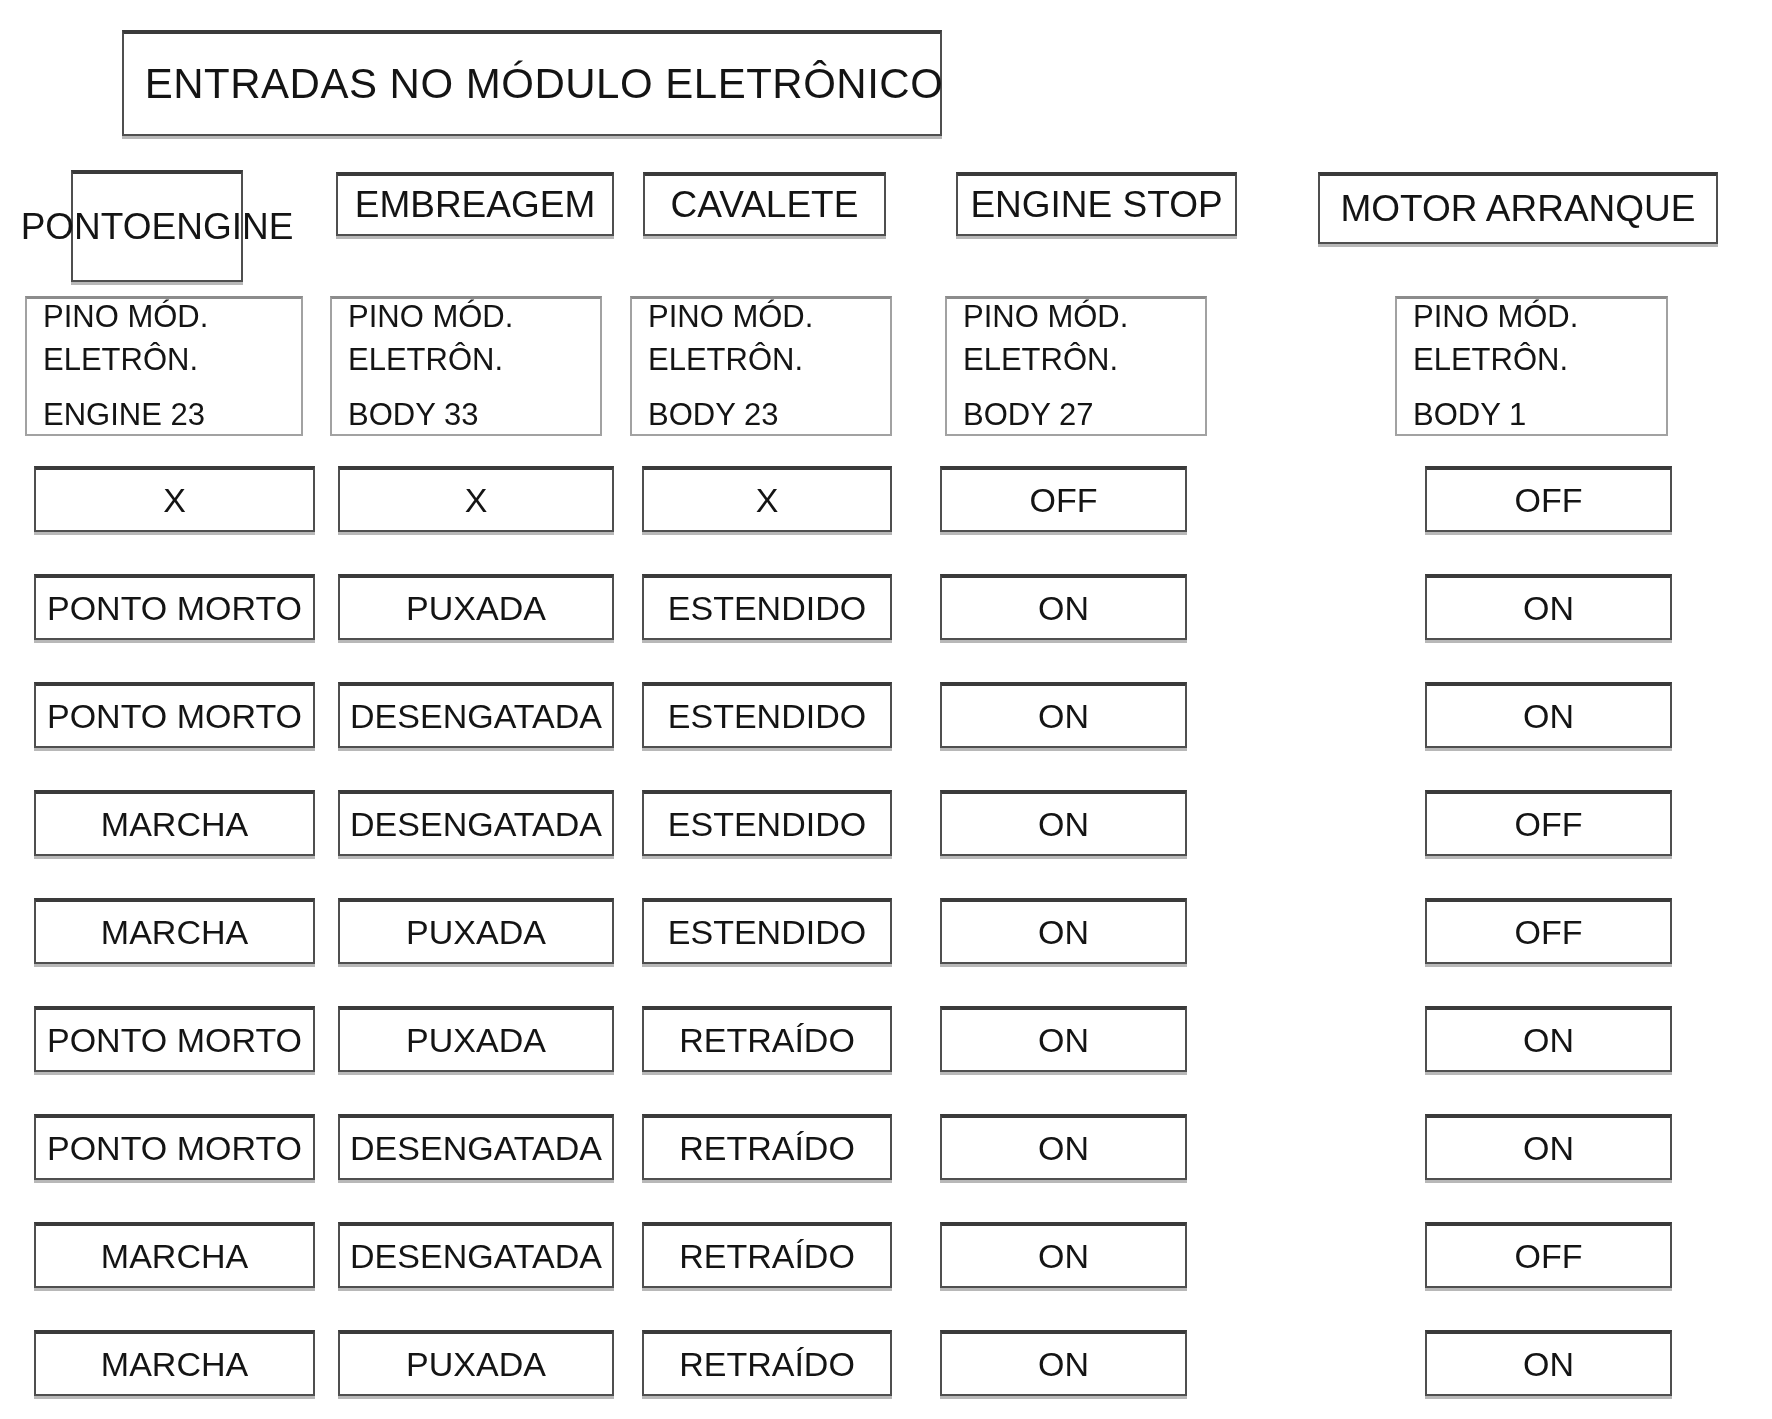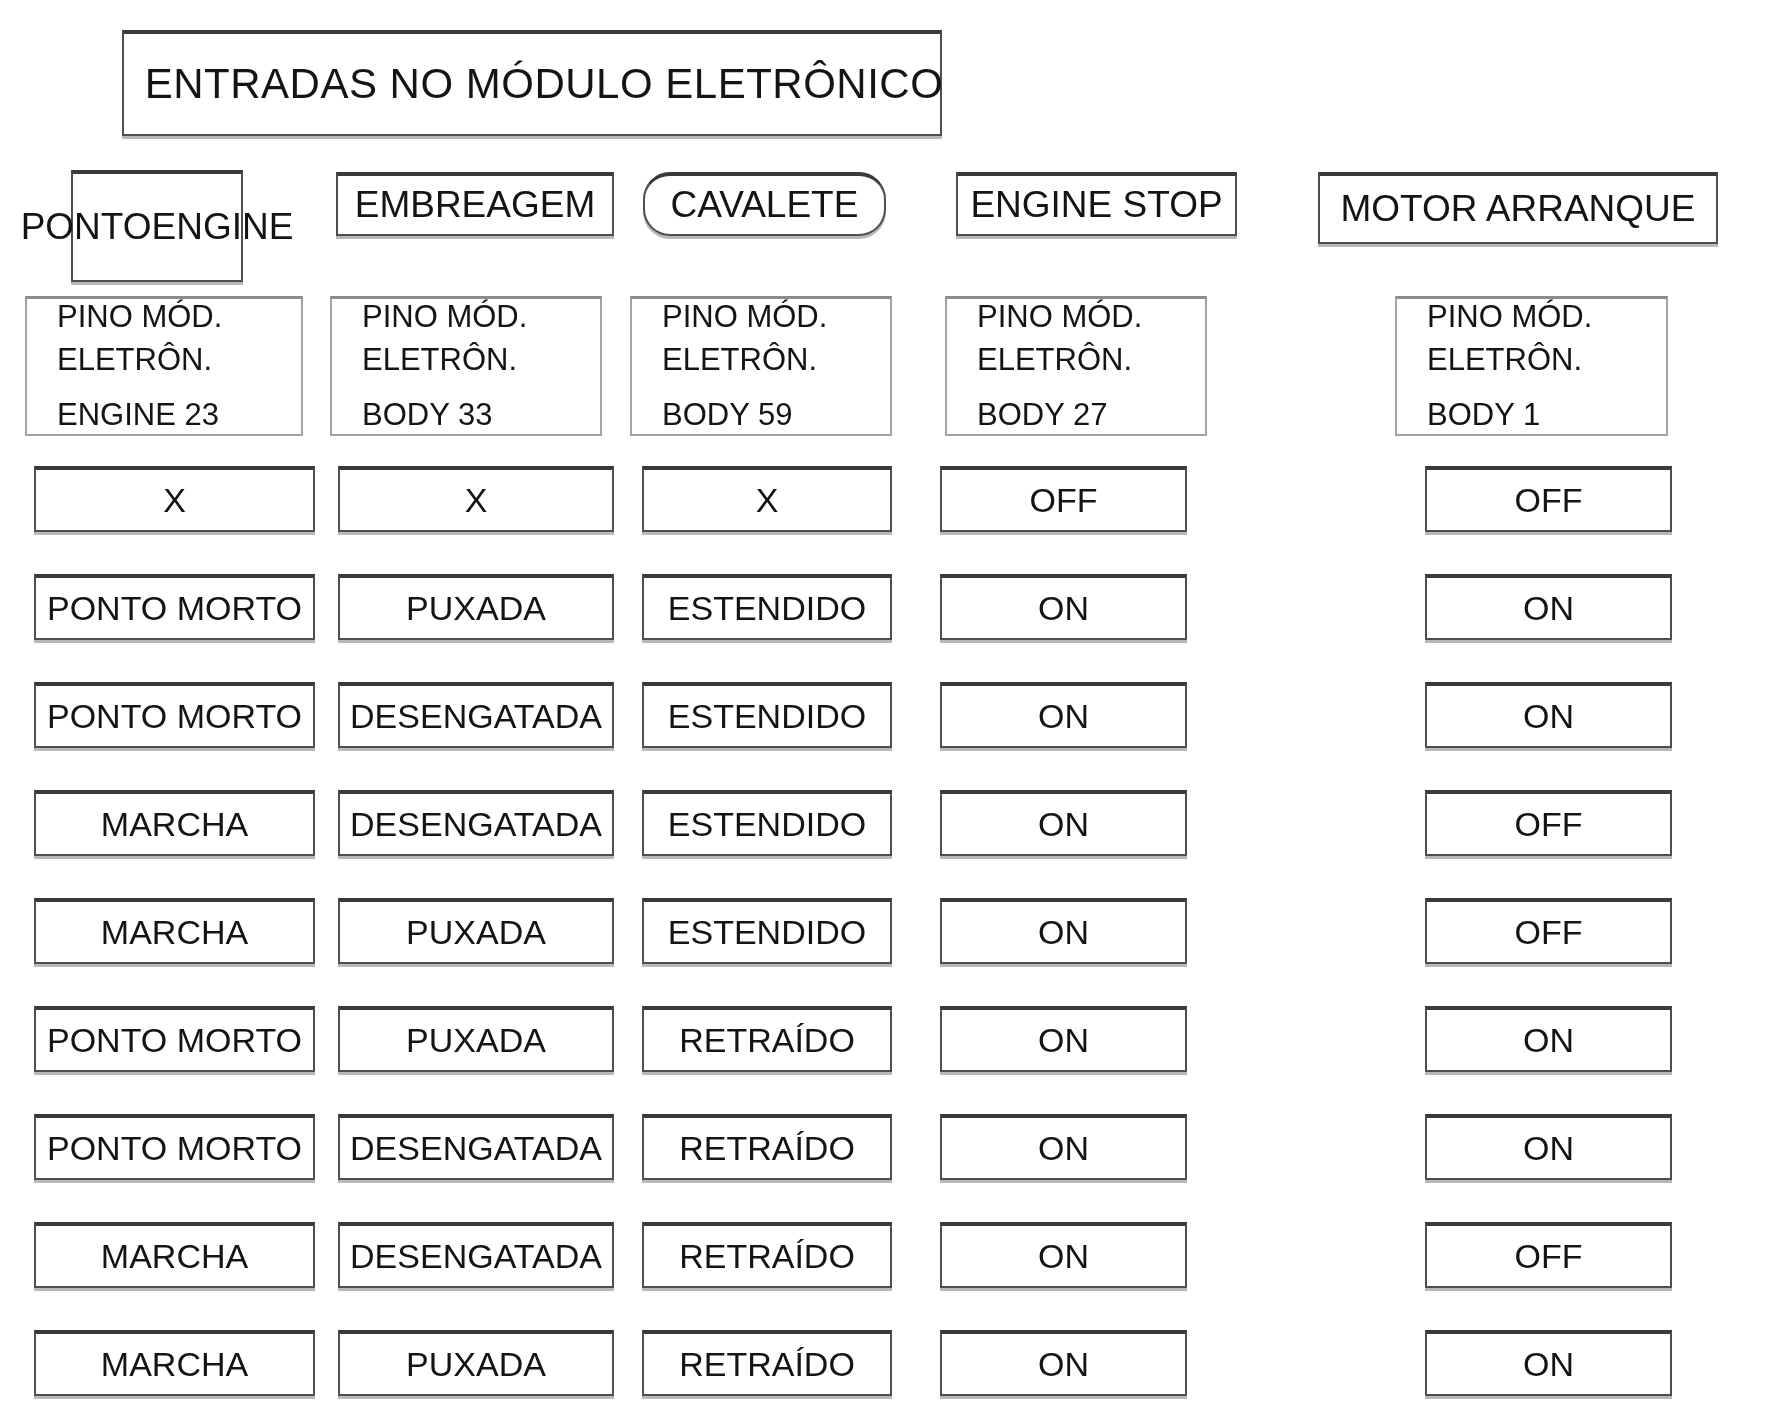--- a/index.html
+++ b/index.html
@@ -44,21 +44,21 @@
   .pin-box {
     position: absolute;
     background: #ffffff;
     border: 2px solid #a2a2a2;
     border-top: 3px solid #8c8c8c;
     box-sizing: border-box;
     display: flex;
     flex-direction: column;
     justify-content: center;
     align-items: flex-start;
-    padding-left: 30px;
+    padding-left: 16px;
     font-size: 31px;
     line-height: 1.38;
     white-space: nowrap;
   }
   .pin-box .pin-last {
     margin-top: 12px;
   }
   .cell {
     font-size: 34px;
   }
@@ -68,38 +68,38 @@
 
 <div class="canvas">
 
   <div class="box sec-h" style="left:122px; top:30px; width:820px; height:106px;">ENTRADAS NO MÓDULO ELETRÔNICO</div>
 
   <div class="box col-h two-line" style="left:71px; top:170px; width:172px; height:112px;">
     <span>PONTO</span>
     <span>ENGINE</span>
   </div>
   <div class="box col-h" style="left:336px; top:172px; width:278px; height:64px;text-align:right;">EMBREAGEM</div>
-  <div class="box col-h" style="left:643px; top:172px; width:243px; height:64px;border-radius:27px;">CAVALETE</div>
+  <div class="box col-h" style="left:643px; top:172px; width:243px; height:64px;">CAVALETE</div>
   <div class="box col-h" style="left:956px; top:172px; width:281px; height:64px;">ENGINE STOP</div>
   <div class="box col-h" style="left:1318px; top:172px; width:400px; height:72px;">MOTOR ARRANQUE</div>
 
   <div class="pin-box" style="left:25px; top:296px; width:278px; height:140px;">
     <span>PINO MÓD.</span>
     <span>ELETRÔN.</span>
     <span class="pin-last">ENGINE 23</span>
   </div>
   <div class="pin-box" style="left:330px; top:296px; width:272px; height:140px;">
     <span>PINO MÓD.</span>
     <span>ELETRÔN.</span>
     <span class="pin-last">BODY 33</span>
   </div>
   <div class="pin-box" style="left:630px; top:296px; width:262px; height:140px;">
     <span>PINO MÓD.</span>
     <span>ELETRÔN.</span>
-    <span class="pin-last">BODY 59</span>
+    <span class="pin-last">BODY 23</span>
   </div>
   <div class="pin-box" style="left:945px; top:296px; width:262px; height:140px;">
     <span>PINO MÓD.</span>
     <span>ELETRÔN.</span>
     <span class="pin-last">BODY 27</span>
   </div>
   <div class="pin-box" style="left:1395px; top:296px; width:273px; height:140px;">
     <span>PINO MÓD.</span>
     <span>ELETRÔN.</span>
     <span class="pin-last">BODY 1</span>

